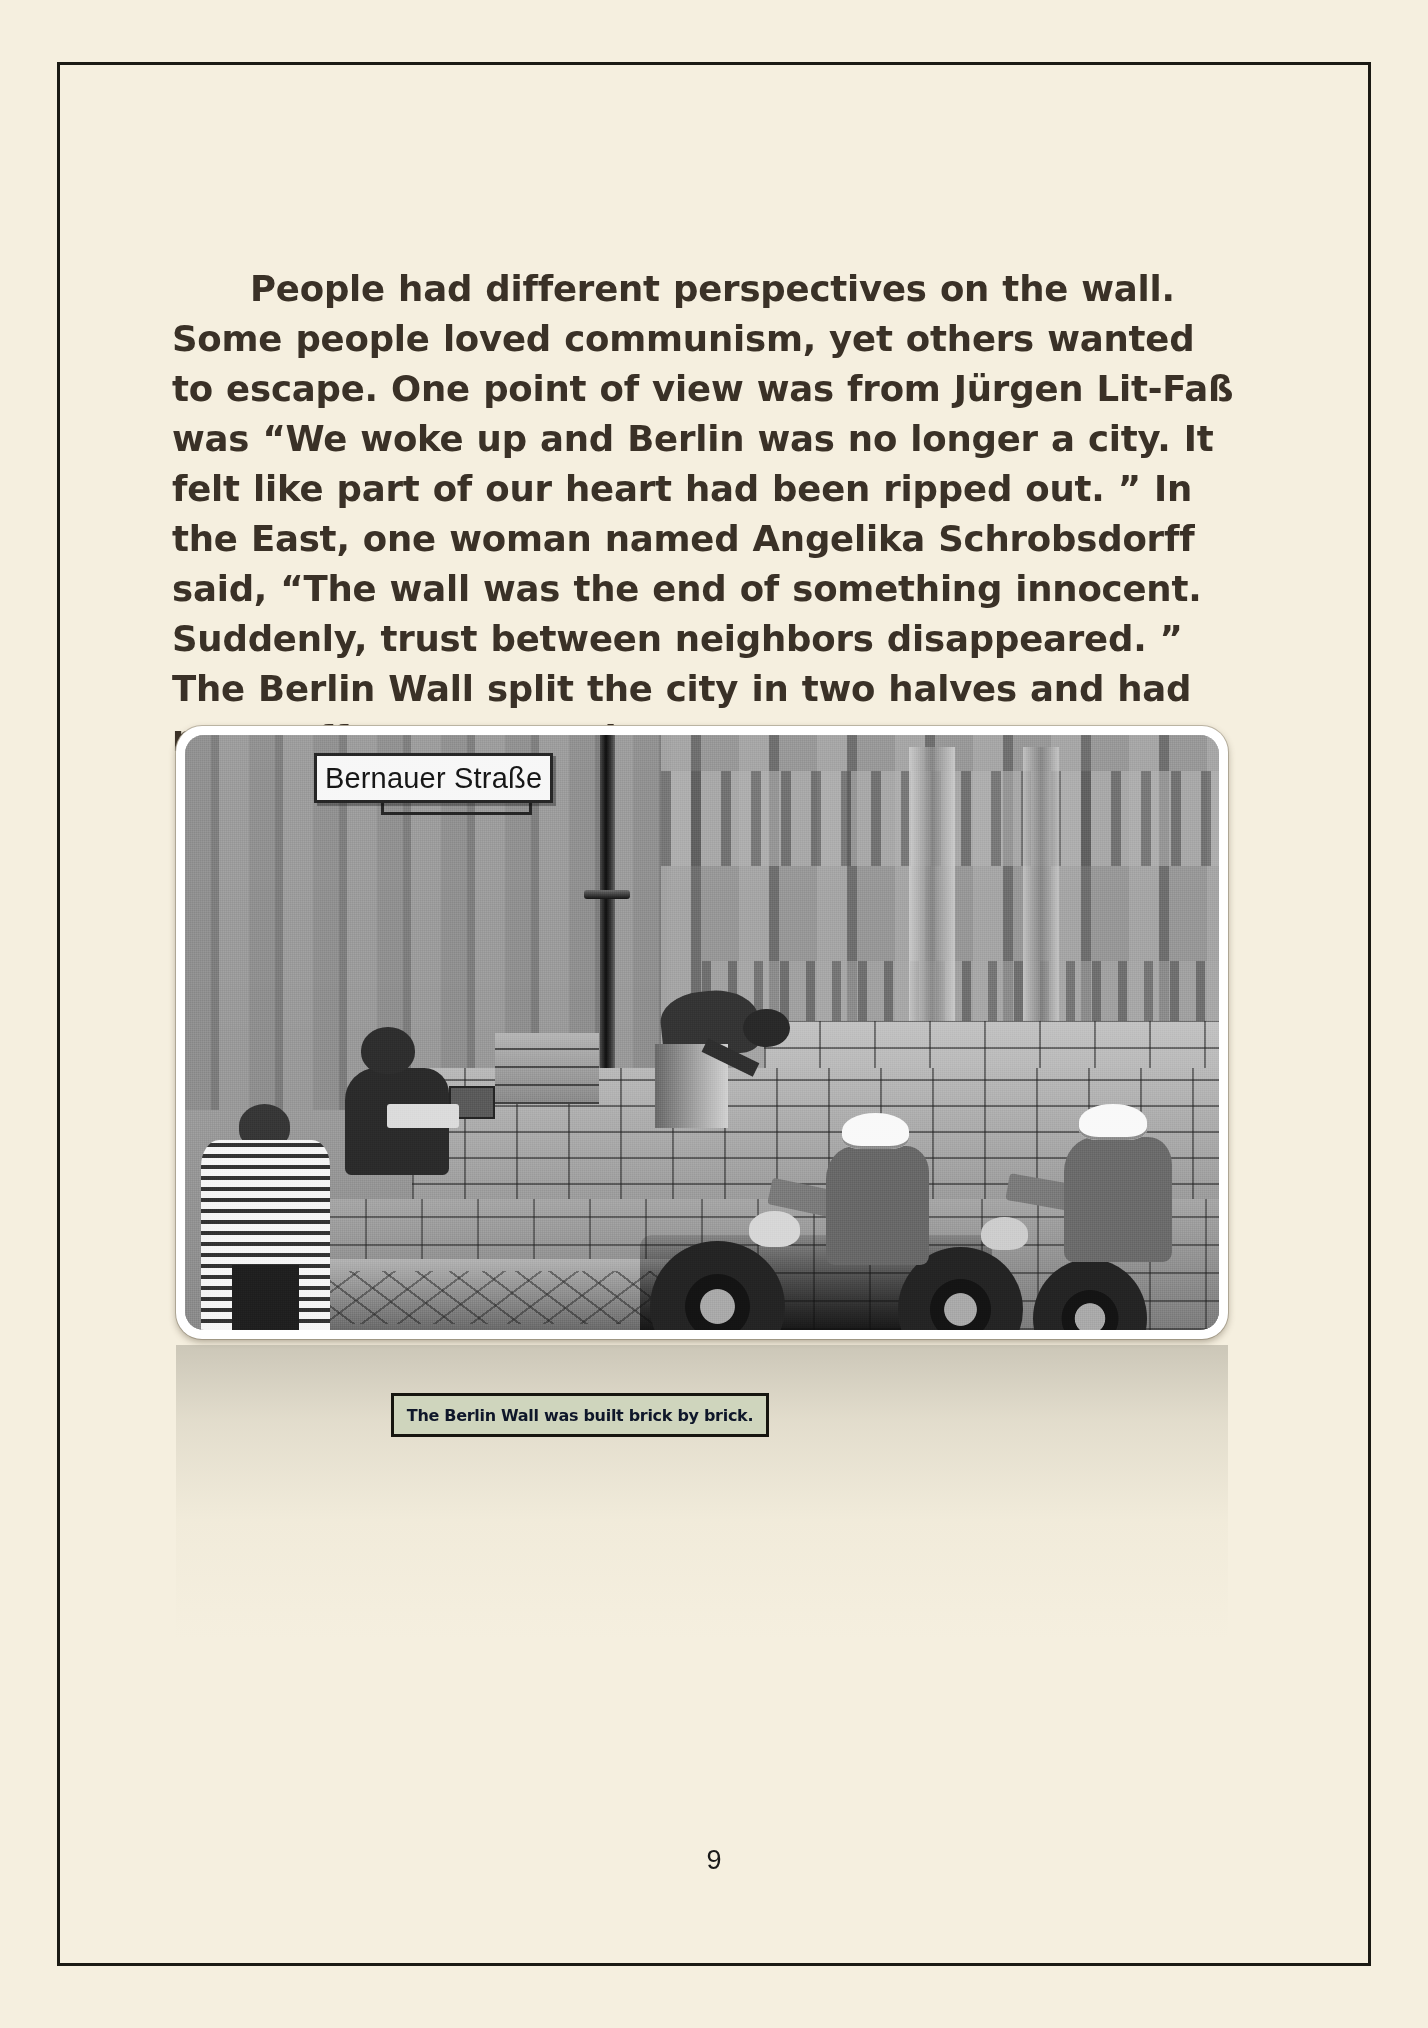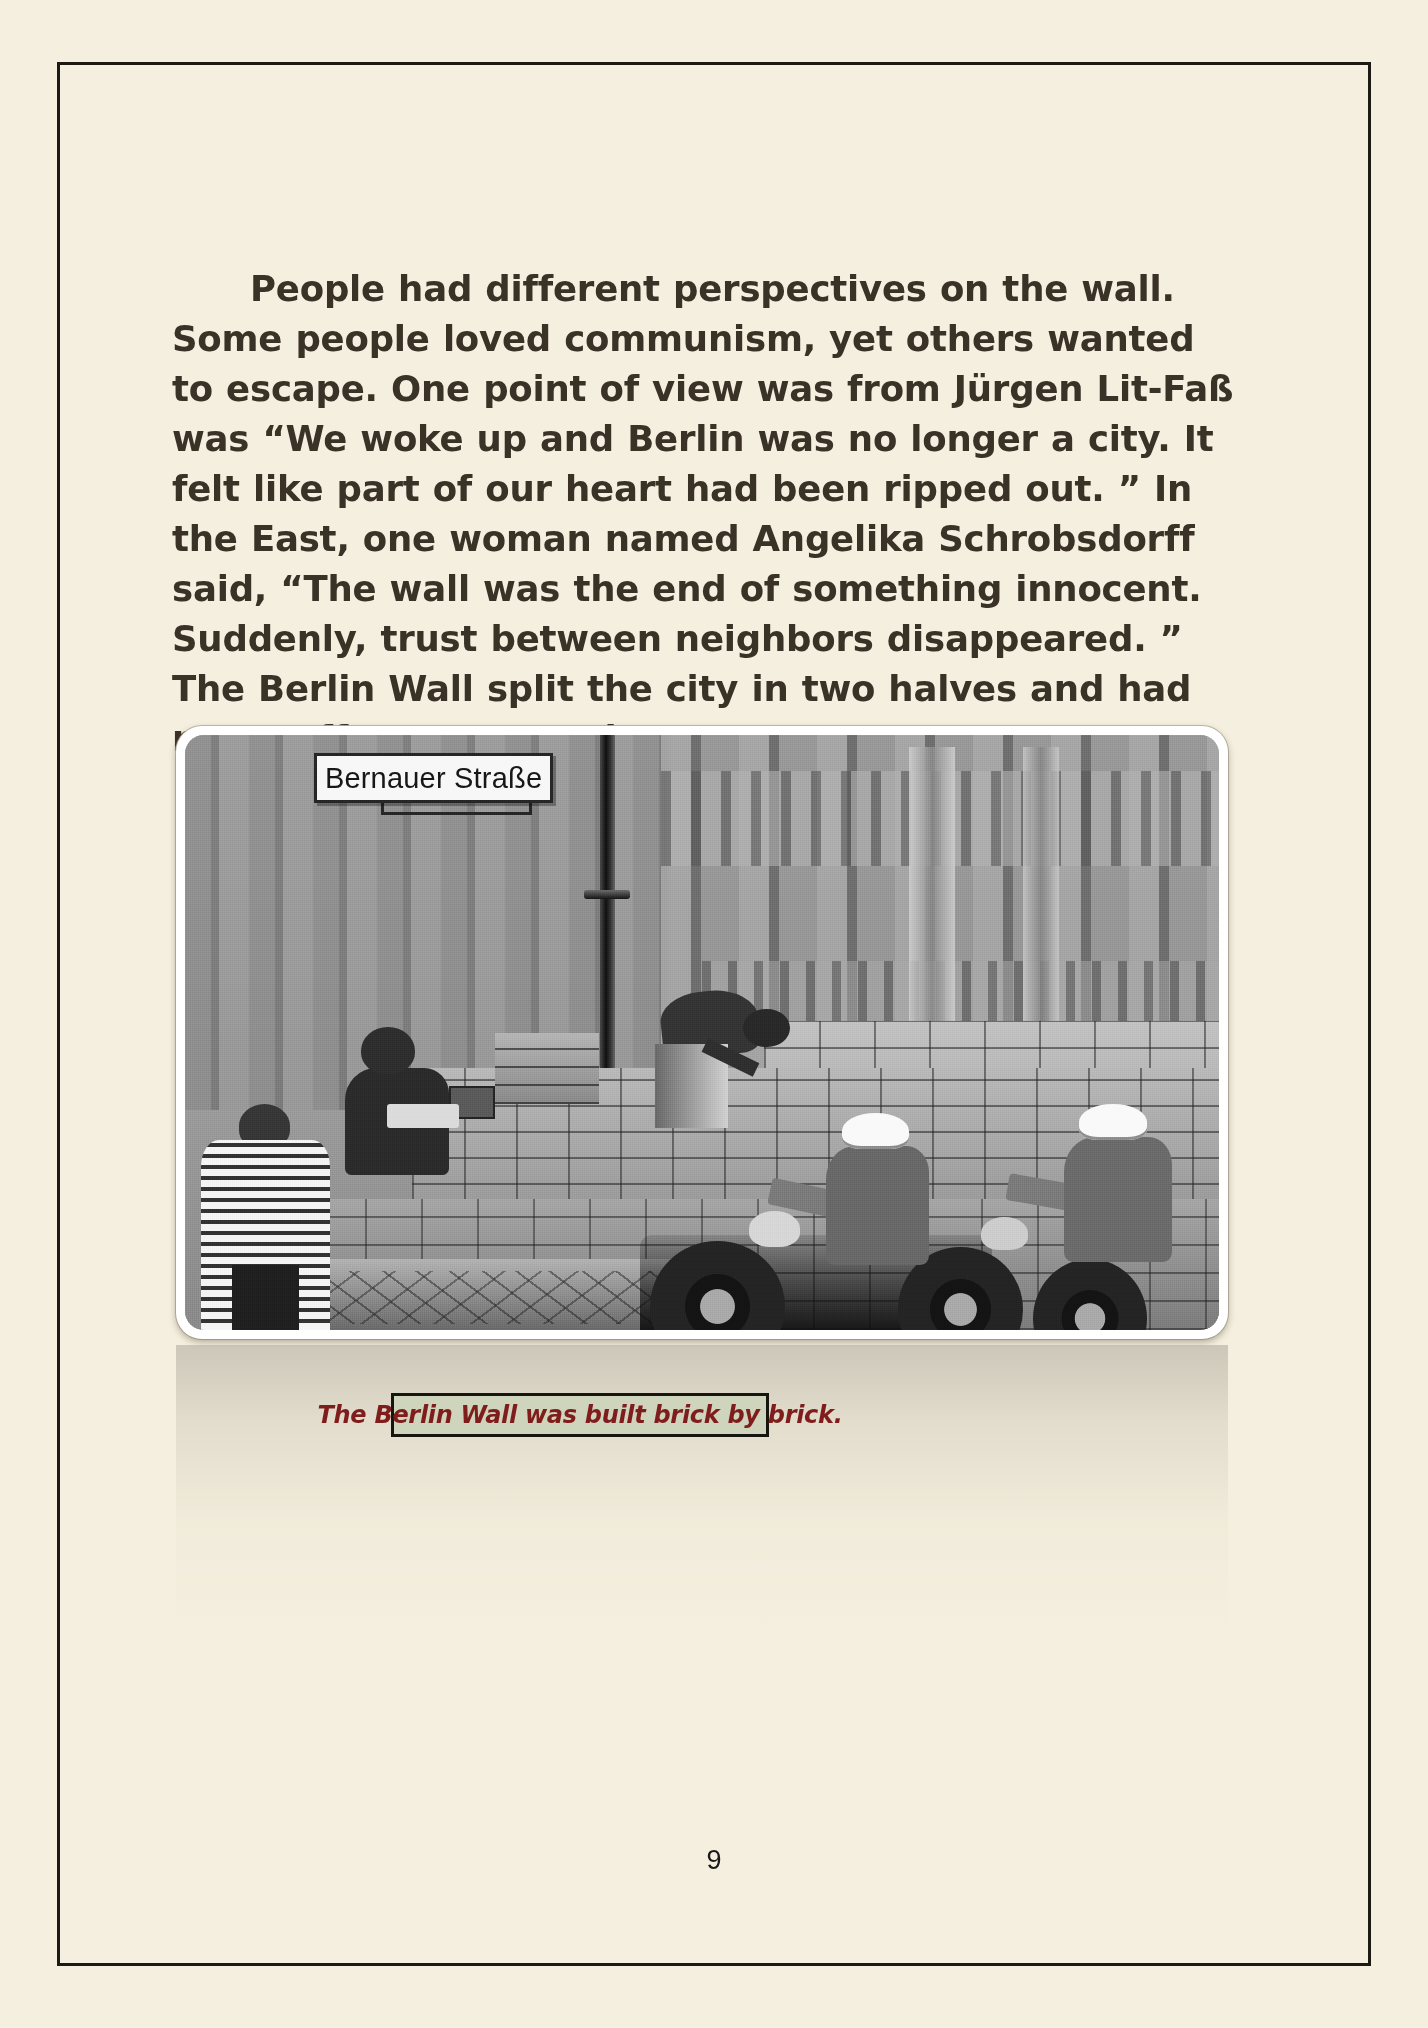--- a/index.html
+++ b/index.html
@@ -316,25 +316,24 @@
     width: 378px;
     height: 44px;
     background: #cfd5bd;
     border: 3px solid #16150f;
     display: flex;
     align-items: center;
     justify-content: center;
     box-sizing: border-box;
   }
   .caption-text {
-    color: #7f1d1d;
+    color: #0f172a;
     font-family: "DejaVu Sans", sans-serif;
     font-weight: bold;
-    font-style: italic;
-    font-size: 24px;
+    font-size: 16px;
     letter-spacing: -0.3px;
     white-space: nowrap;
   }
 
   
   .page-number {
     position: absolute;
     left: 0; right: 0;
     top: 1845px;
     text-align: center;

